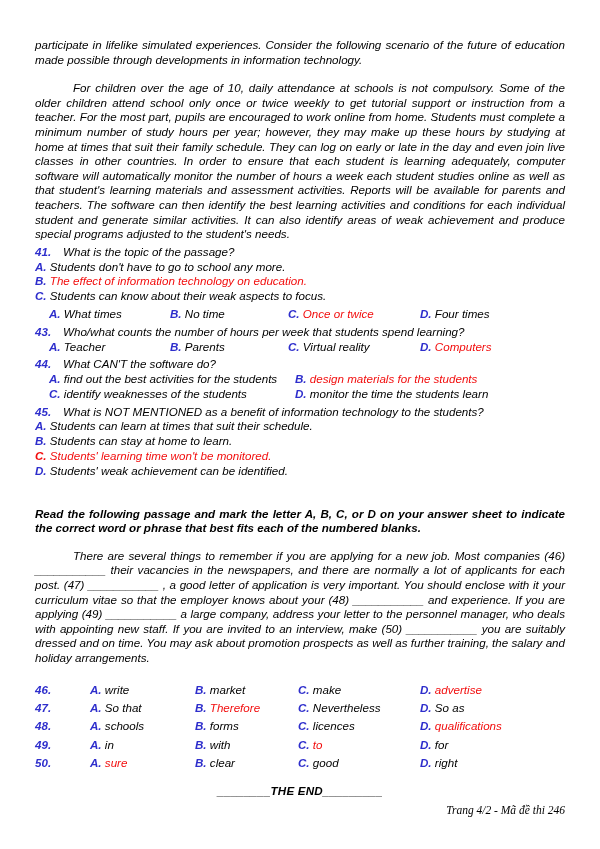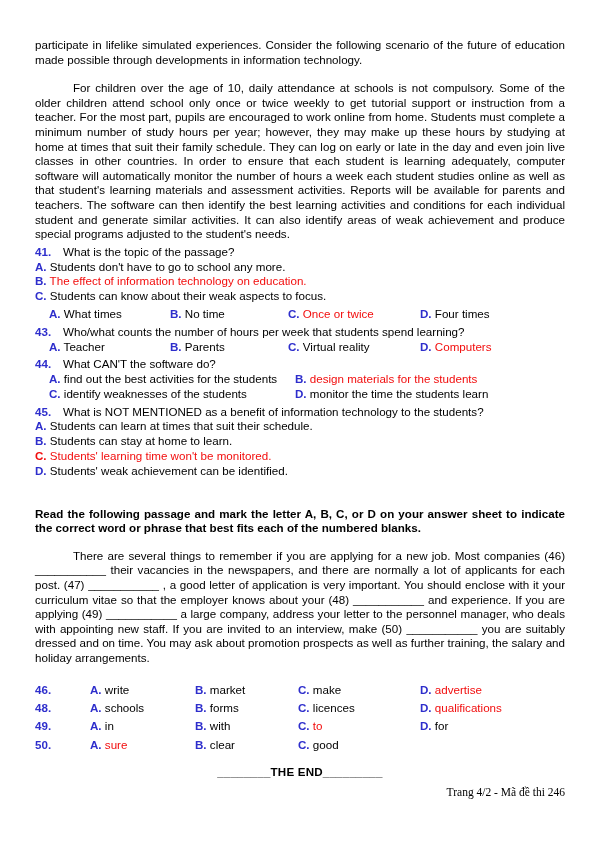--- a/index.html
+++ b/index.html
@@ -7,20 +7,21 @@
     position:relative;
     width:600px; height:849px;
     box-sizing:border-box;
     padding:38px 35px 0 35px;
     background:#ffffff;
     font-family:"Liberation Sans", sans-serif;
     font-size:11.6px;
     line-height:14.6px;
     color:#000000;
     overflow:hidden;
+    font-style:italic;
   }
   .para { text-align:justify; margin:0; }
   .para.indent { text-indent:38px; }
   .gap-sm { margin-top:14px; }
   .gap-md { margin-top:15px; }
 
   .question { margin-top:3px; }
   .q-line { line-height:14.8px; }
   .q-num {
     color:#2e2ecc; font-weight:bold;
@@ -126,38 +127,46 @@
 
   <div class="cloze-table">
     <div class="cloze-row">
       <span class="num">46.</span>
       <span><span class="opt-letter">A.</span> <span>write</span></span>
       <span><span class="opt-letter">B.</span> <span>market</span></span>
       <span><span class="opt-letter">C.</span> <span>make</span></span>
       <span><span class="opt-letter">D.</span> <span class="red">advertise</span></span>
     </div>
     <div class="cloze-row">
+      <span class="num">47.</span>
+      <span><span class="opt-letter">A.</span> <span>So that</span></span>
+      <span><span class="opt-letter">B.</span> <span class="red">Therefore</span></span>
+      <span><span class="opt-letter">C.</span> <span>Nevertheless</span></span>
+      <span><span class="opt-letter">D.</span> <span>So as</span></span>
+    </div>
+    <div class="cloze-row">
       <span class="num">48.</span>
       <span><span class="opt-letter">A.</span> <span>schools</span></span>
       <span><span class="opt-letter">B.</span> <span>forms</span></span>
       <span><span class="opt-letter">C.</span> <span>licences</span></span>
       <span><span class="opt-letter">D.</span> <span class="red">qualifications</span></span>
     </div>
     <div class="cloze-row">
       <span class="num">49.</span>
       <span><span class="opt-letter">A.</span> <span>in</span></span>
       <span><span class="opt-letter">B.</span> <span>with</span></span>
       <span><span class="opt-letter">C.</span> <span class="red">to</span></span>
       <span><span class="opt-letter">D.</span> <span>for</span></span>
     </div>
     <div class="cloze-row">
       <span class="num">50.</span>
       <span><span class="opt-letter">A.</span> <span class="red">sure</span></span>
       <span><span class="opt-letter">B.</span> <span>clear</span></span>
       <span><span class="opt-letter">C.</span> <span>good</span></span>
+      <span><span class="opt-letter">D.</span> <span>right</span></span>
     </div>
   </div>
 
   <div class="the-end">________THE END_________</div>
 
   <div class="footer">Trang 4/2 - Mã đề thi 246</div>
 
 </div>
 
 </body></html>

